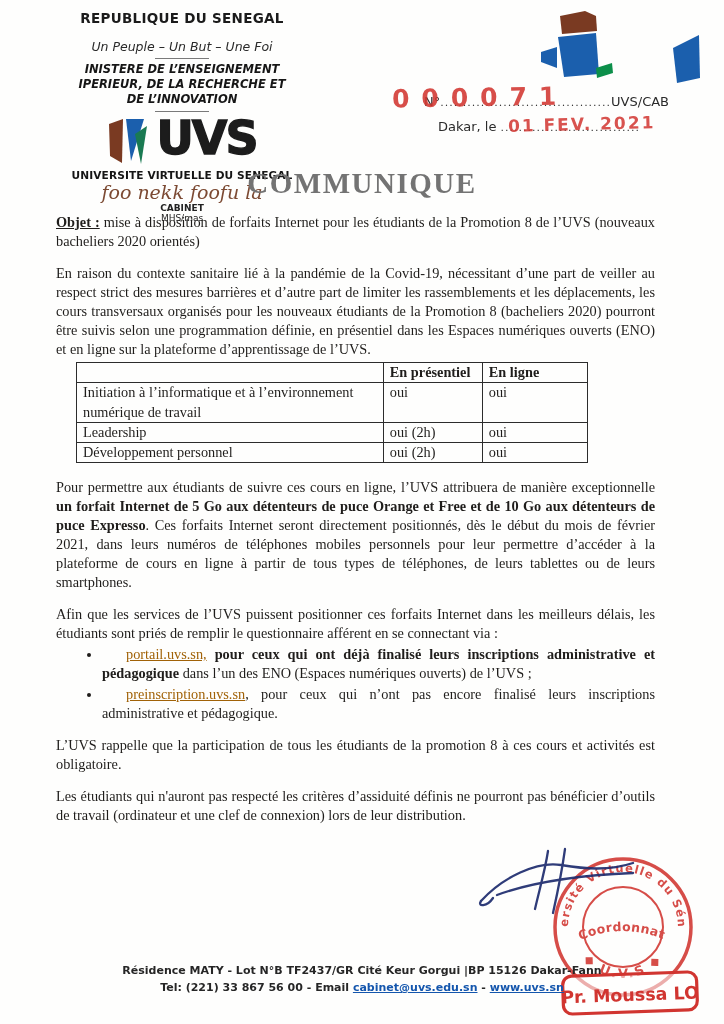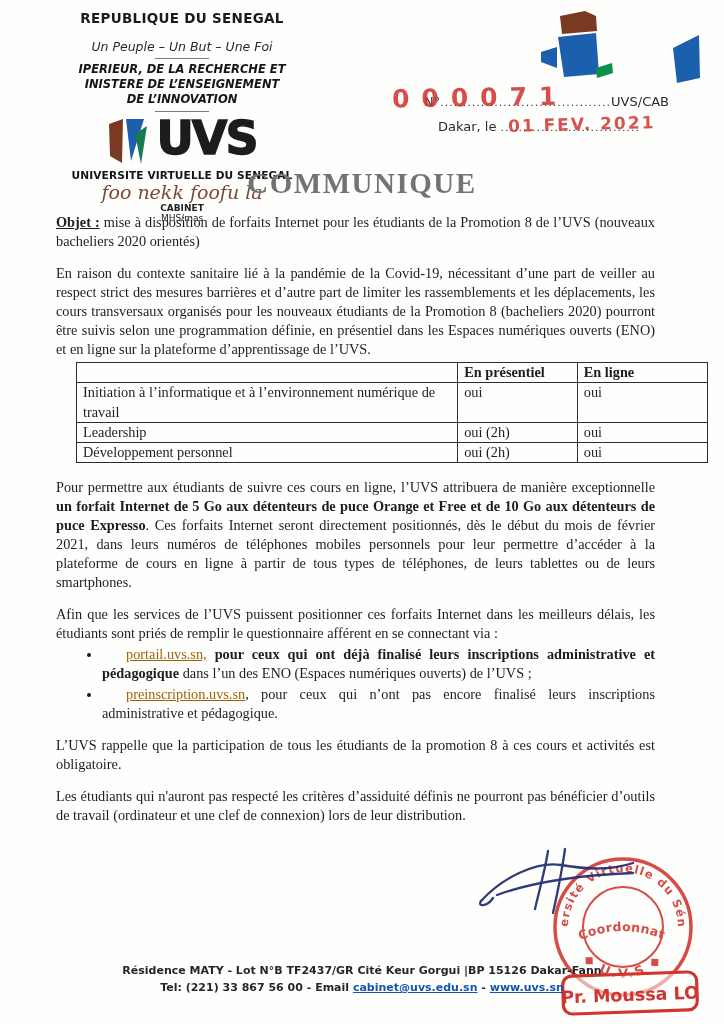--- a/index.html
+++ b/index.html
@@ -39,21 +39,21 @@
          font:bold 29px "Liberation Serif",serif;letter-spacing:1.5px;color:#737373;}
 
   
   .body{position:absolute;left:56px;top:213px;width:599px;font-size:14.3px;line-height:1.33;
         text-align:justify;}
   .body p{margin:0 0 13px;}
   .body p.tight{margin-bottom:2px;}
   .objet-label{font-weight:bold;text-decoration:underline;}
   .doc-link{color:#a16207;font-weight:normal;text-decoration:underline;cursor:pointer;margin-left:24px;}
 
-  table.modal{border-collapse:collapse;margin:3px 0 15px 20px;width:632px;font-size:14.3px;}
+  table.modal{border-collapse:collapse;margin:3px 0 15px 20px;width:512px;font-size:14.3px;}
   table.modal th,table.modal td{border:1.3px solid #2c2c2c;padding:0 6px;text-align:left;
         font-weight:normal;line-height:1.35;vertical-align:top;}
   table.modal th{font-weight:bold;}
   .col-label{width:322px;} .col-pres{width:101px;} .col-ligne{width:110px;}
 
   ul.links{margin:1px 0 13px;padding-left:46px;}
   ul.links li{margin-bottom:2px;}
 
   
   .stamp-area{position:absolute;left:475px;top:843px;width:246px;height:178px;}
@@ -66,22 +66,22 @@
 </head>
 <body>
 
 <div class="page">
 
   <div class="lh-left">
     <div class="republic">REPUBLIQUE DU SENEGAL</div>
     <div class="motto">Un Peuple – Un But – Une Foi</div>
     <div class="divider"></div>
     <div class="ministry">
+      <div>INISTERE DE L’ENSEIGNEMENT</div>
       <div>IPERIEUR, DE LA RECHERCHE ET</div>
-      <div>INISTERE DE L’ENSEIGNEMENT</div>
       <div>DE L’INNOVATION</div>
     </div>
     <div class="divider"></div>
     <div class="logo-row">
       <svg width="46" height="48" viewBox="0 0 46 48">
         <polygon points="2,7 16,2 15,46 3,39" fill="#7a3a22"></polygon>
         <polygon points="19,2 37,2 24,44" fill="#1b5fad"></polygon>
         <polygon points="28,17 40,9 34,47" fill="#1a7a52"></polygon>
       </svg>
       <span class="logo-acronym">UVS</span>

